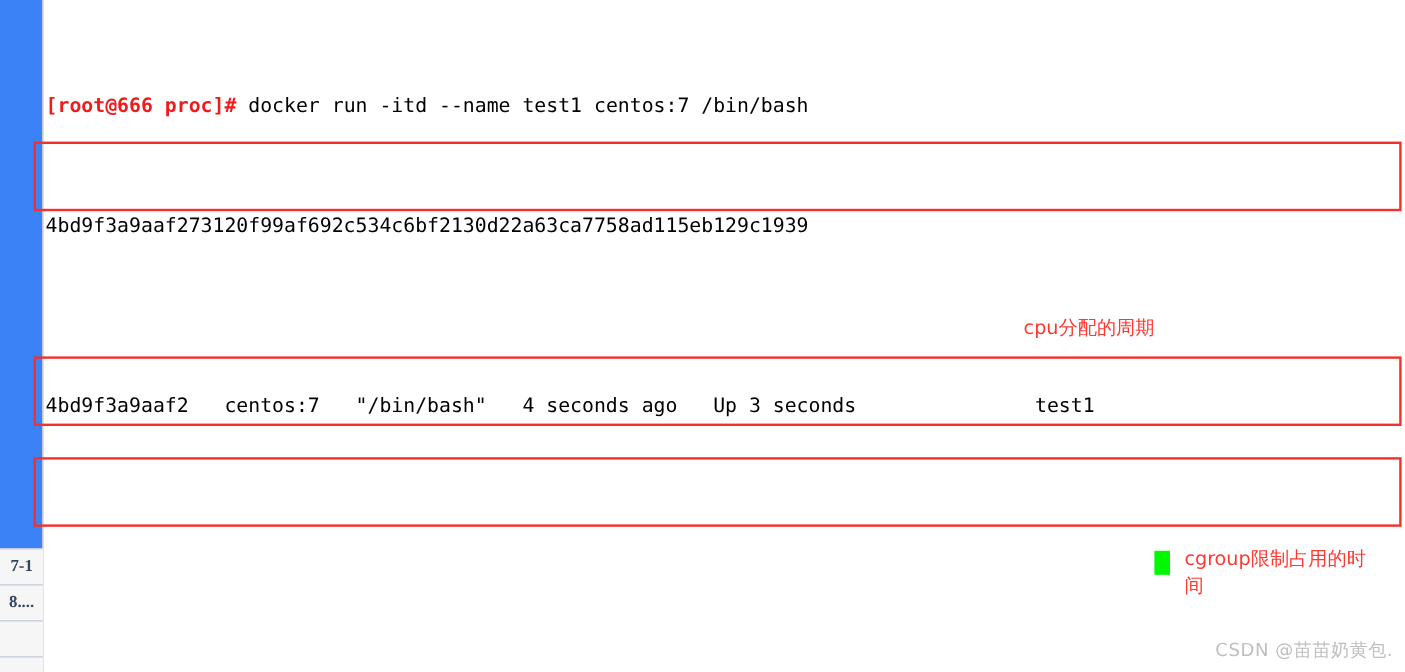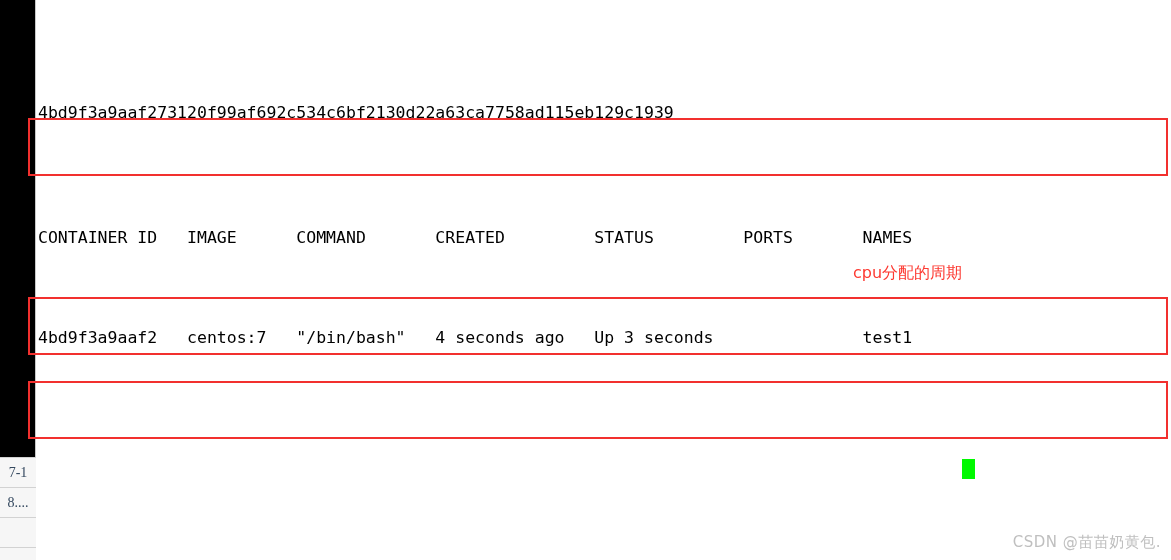--- a/index.html
+++ b/index.html
@@ -21,23 +21,24 @@
     background: #ffffff;
   }
 
   
   #sidebar {
     position: absolute;
     left: 0;
     top: 0;
     width: 36px;
     height: 560px;
-    background: #000000;
+    background: #3b82f6;
     border-right: 1px solid #c8c8c8;
     box-sizing: border-box;
+    font-weight: bold;
   }
   #sidebar-list {
     position: absolute;
     left: 0;
     top: 457px;
     width: 36px;
   }
   .side-item {
     height: 30px;
     line-height: 30px;
@@ -126,25 +127,25 @@
     <div id="sidebar-list">
       <div class="side-item">7-1</div>
       <div class="side-item">8....</div>
       <div class="side-item blank"></div>
       <div class="side-item blank"></div>
     </div>
   </div>
 
   <div id="term">
 
+    <div class="line"><span class="prompt">[root@666 proc]#</span><span class="out"> docker run -itd --name test1 centos:7 /bin/bash</span></div>
 
     <div class="line"><span class="prompt"></span><span class="out">4bd9f3a9aaf273120f99af692c534c6bf2130d22a63ca7758ad115eb129c1939</span></div>
 
 
-    <div class="line"><span class="prompt"></span><span class="out">CONTAINER ID   IMAGE      COMMAND       CREATED         STATUS         PORTS       NAMES</span></div>
 
     <div class="line"><span class="prompt"></span><span class="out">4bd9f3a9aaf2   centos:7   "/bin/bash"   4 seconds ago   Up 3 seconds               test1</span></div>
 
     
 
     
 
     
 
     
@@ -169,18 +170,19 @@
 
     
 
   </div>
 
   <div class="redbox" id="redbox-cd"></div>
   <div class="redbox" id="redbox-period"></div>
   <div class="redbox" id="redbox-quota"></div>
 
   <div class="anno" id="anno-period">cpu分配的周期</div>
+  <div class="anno" id="anno-limit">cgroup限制占用的时间</div>
 
   <div id="cursor"></div>
 
   <div id="watermark">CSDN @苗苗奶黄包.</div>
 
 </div>
 
 </body></html>

